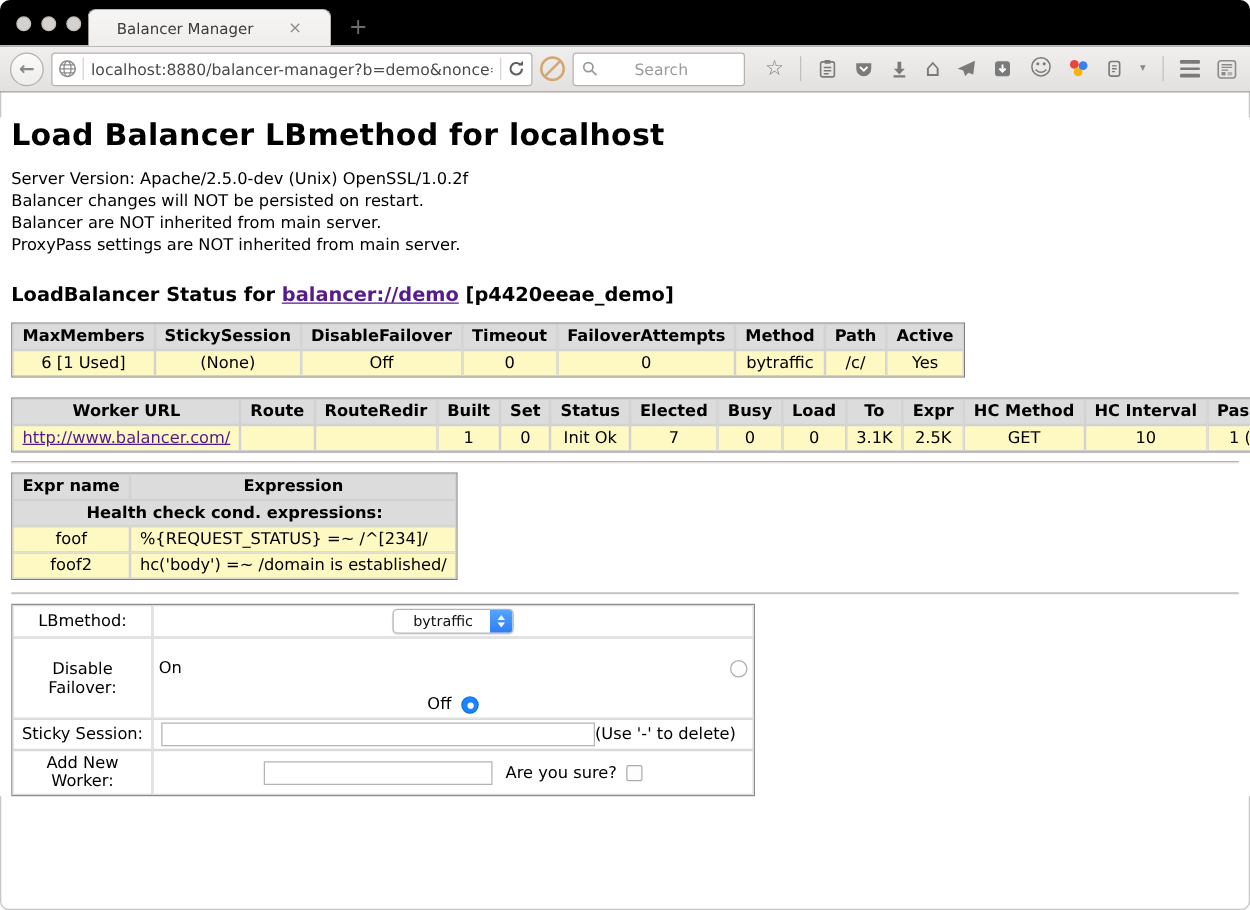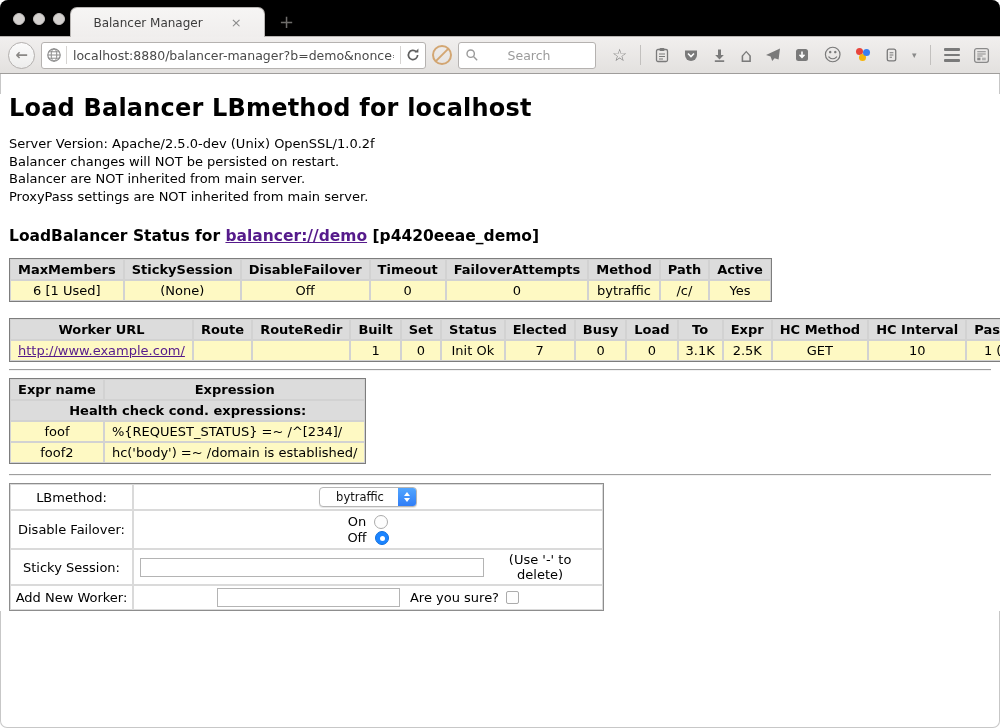--- a/index.html
+++ b/index.html
@@ -81,21 +81,21 @@
   table.grid { border-collapse:separate; border-spacing:0; border:1px solid #7d7d7d; font-size:13px; }
   table.grid th, table.grid td { border:1px solid #d2d2d2; padding:2px 7px; text-align:center; white-space:nowrap; }
   table.grid th { background:#dcdcdc; font-weight:bold; }
   table.grid td { background:#fef9c3; }
   td.cell-left { text-align:left !important; }
   .mt16 { margin-top:16px; }
   hr.rule { border:none; border-top:1px solid #9e9e9e; border-bottom:1px solid #f2f2f2; margin:7px 0; }
   
   table.form { border-collapse:separate; border-spacing:0; border:1px solid #8d8d8d; width:595px; font-size:13px; }
   table.form td { border:1px solid #dadada; padding:2px 4px; height:23px; }
-  td.flabel { width:123px; text-align:center; }
+  td.flabel { width:112px; text-align:center; }
   td.fvalue { text-align:center; }
   .center-flex { display:flex; align-items:center; justify-content:center; gap:8px; }
   .mac-select {
     display:inline-flex; align-items:center; height:20px; background:#fff;
     border:1px solid #b6b6b6; border-radius:4px; box-shadow:0 1px 1px rgba(0,0,0,.10);
     overflow:hidden;
   }
   .mac-select .sel-text { font-size:11.5px; padding:0 14px 0 16px; color:#111; }
   .mac-select .stepper {
     width:18px; height:20px; background:linear-gradient(#55a8ff,#2e7bf6);
@@ -111,21 +111,21 @@
     display:flex; flex-direction:column; align-items:center; justify-content:center; gap:2px; }
   .spinner i { display:block; width:0; height:0; border-left:2.5px solid transparent; border-right:2.5px solid transparent; }
   .spinner i.up { border-bottom:3px solid #555; }
   .spinner i.down { border-top:3px solid #555; }
   input.plain { border:1px solid #b4b4b4; height:19px; font-size:12px; padding:0 3px;
     font-family:"DejaVu Sans","Liberation Sans",sans-serif; outline:none; }
   .radio { width:14px; height:14px; border-radius:50%; border:1px solid #ababab; background:#fdfdfd; display:inline-block; position:relative; }
   .radio.checked { background:#1b84ff; border-color:#1070e0; }
   .radio.checked::after { content:""; position:absolute; left:4px; top:4px; width:5px; height:5px; border-radius:50%; background:#fff; }
   .checkbox { width:13px; height:13px; border:1px solid #ababab; border-radius:2px; background:#fdfdfd; display:inline-block; }
-  .sticky-row { display:flex; align-items:center; justify-content:space-between; padding:0 2px; }
+  .sticky-row { display:flex; align-items:center; padding:0 2px; }
   .addworker-row { display:flex; align-items:center; justify-content:center; gap:10px; }
   svg.icn { display:block; }
 </style>
 </head>
 <body>
 
 <div class="window">
 
   <div class="tabbar">
     <div class="traffic">
@@ -284,21 +284,21 @@
         <th>Busy</th>
         <th>Load</th>
         <th>To</th>
         <th>Expr</th>
         <th>HC Method</th>
         <th>HC Interval</th>
         <th>Passes</th>
 
       </tr>
       <tr>
-        <td class="cell-left"><a href="#" class="wlink">http://www.example.com/</a></td>
+        <td class="cell-left"><a href="#" class="wlink">http://www.balancer.com/</a></td>
         <td></td>
         <td></td>
         <td>1</td>
         <td>0</td>
         <td>Init Ok</td>
         <td>7</td>
         <td>0</td>
         <td>0</td>
         <td>3.1K</td>
         <td>2.5K</td>
@@ -345,21 +345,21 @@
             <span class="stepper">
                   <i class="up"></i>
                   <i class="down"></i>
                 </span>
           </span>
         </td>
       </tr>
       <tr style="height:37px;">
         <td class="flabel">Disable Failover:</td>
         <td class="fvalue">
-          <div class="center-flex" style="margin:1px 0;">
+          <div class="center-flex" style="margin:14px 0;justify-content:space-between;">
             <span>On</span>
             <span class="radio"></span>
           </div>
           <div class="center-flex" style="margin:1px 0;">
             <span>Off</span>
             <span class="radio checked"></span>
           </div>
         </td>
       </tr>
       <tr>

